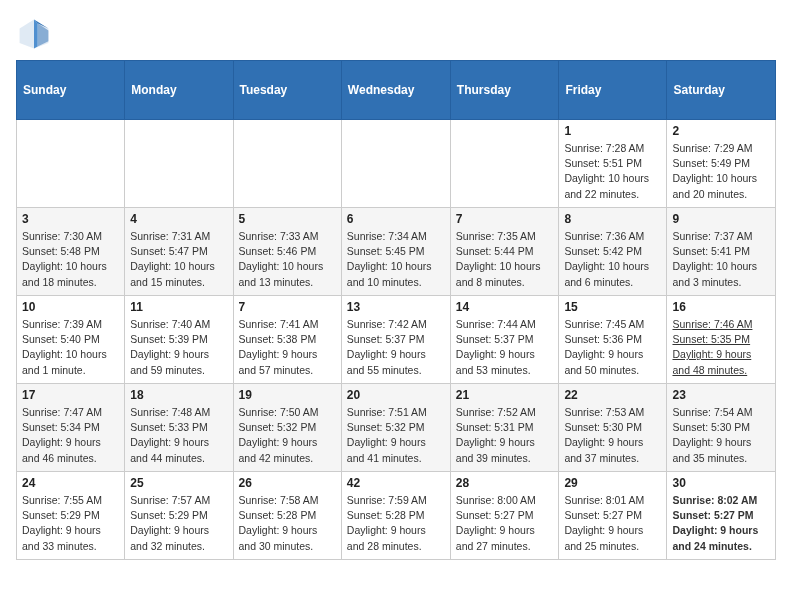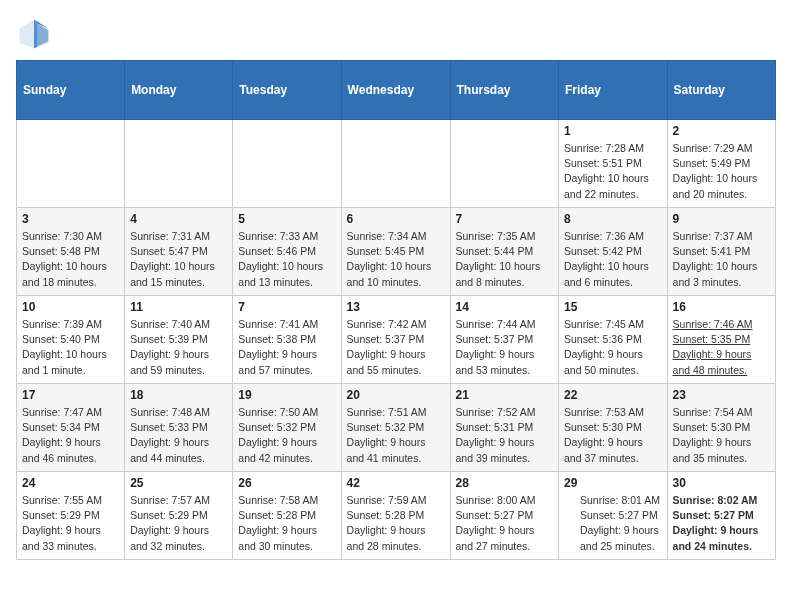--- a/index.html
+++ b/index.html
@@ -296,21 +296,21 @@
 Daylight: 9 hours and 28 minutes.</div>
         </td>
         <td>
           <div class="day-number">28</div>
           <div class="day-info" style="white-space: pre-line;">Sunrise: 8:00 AM
 Sunset: 5:27 PM
 Daylight: 9 hours and 27 minutes.</div>
         </td>
         <td>
           <div class="day-number">29</div>
-          <div class="day-info" style="white-space: pre-line; margin-left: 16px;">Sunrise: 8:01 AM
+          <div class="day-info" style="white-space: pre-line;">Sunrise: 8:01 AM
 Sunset: 5:27 PM
 Daylight: 9 hours and 25 minutes.</div>
         </td>
         <td>
           <div class="day-number">30</div>
           <div class="day-info" style="white-space: pre-line; font-weight: bold;">Sunrise: 8:02 AM
 Sunset: 5:27 PM
 Daylight: 9 hours and 24 minutes.</div>
         </td>
       </tr>

